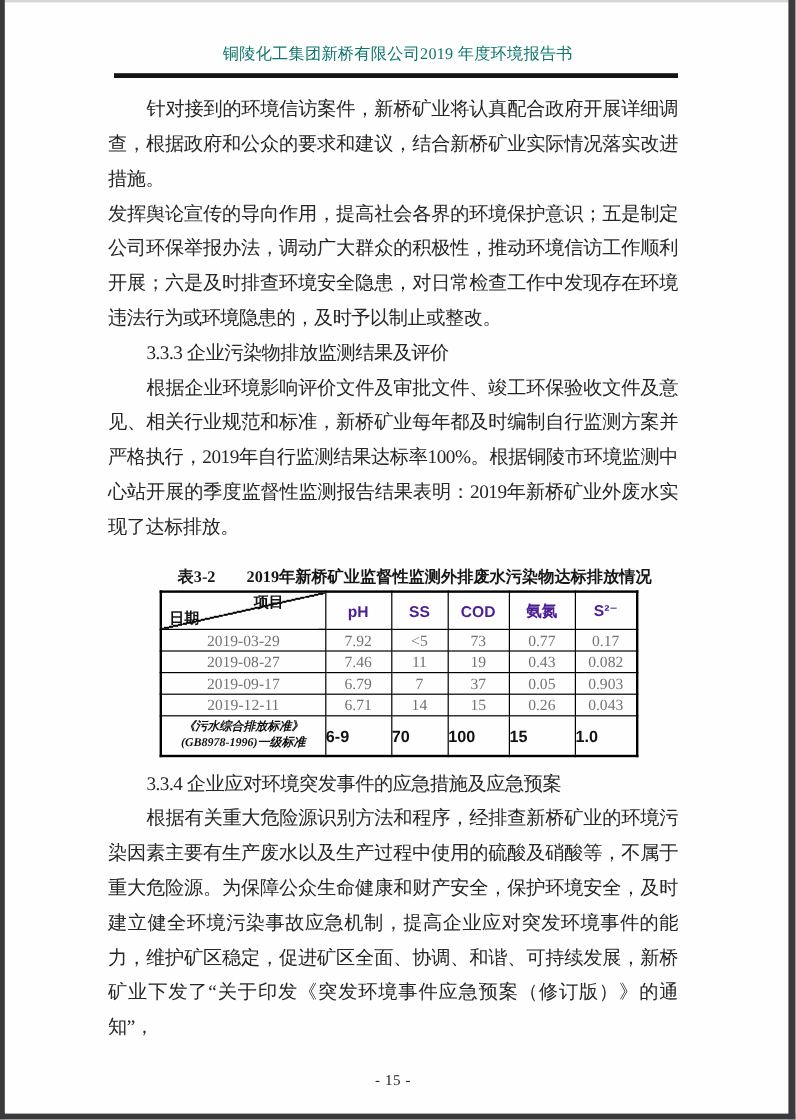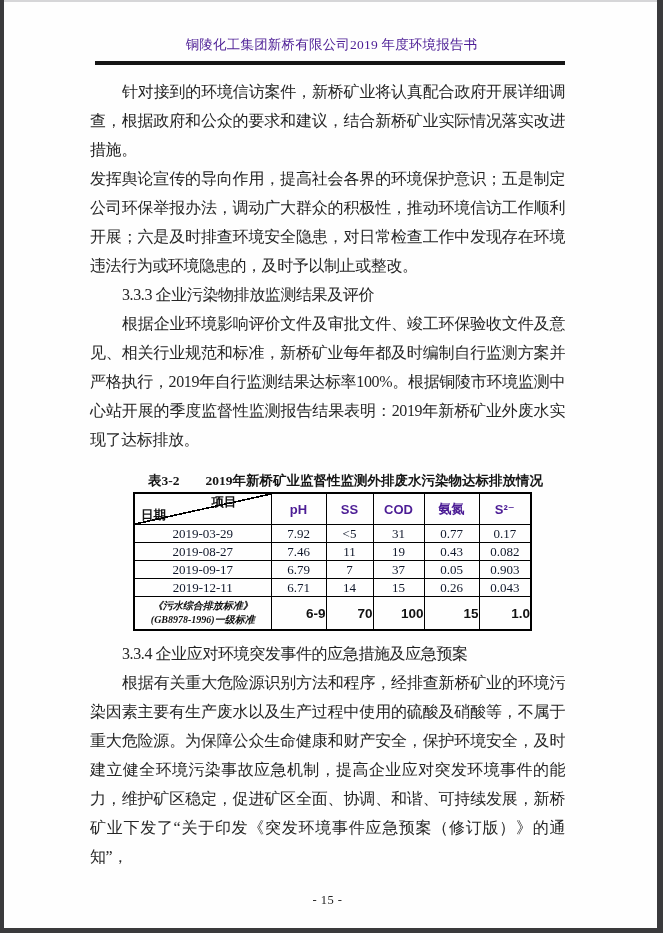--- a/index.html
+++ b/index.html
@@ -14,21 +14,21 @@
   }
   .edge-left  { position:absolute; left:0; top:0; width:4px; height:100%; background:#3a3a3c; }
   .edge-right { position:absolute; right:0; top:0; width:6px; height:100%; background:#3a3a3c; }
   .edge-bottom{ position:absolute; left:0; bottom:0; width:100%; height:5px; background:#3a3a3c; }
   .edge-top   { position:absolute; left:4px; top:0; width:653px; height:2px; background:#d6d6d8; }
 
   .header-title {
     padding-top:36px;
     text-align:center;
     font-size:13.5px;
-    color:#4c1d95;
+    color:#0f766e;
     letter-spacing:0.2px;
   }
   .header-rule {
     margin-top:7px;
     margin-left:95px;
     width:470px; height:4px;
     background:#151515;
   }
   .content { margin:12px 98px 0 90px; color:#262626; }
 
@@ -77,29 +77,29 @@
   }
   .corner-top    { position:absolute; top:0;    right:34px; font-size:12.5px; font-weight:bold; color:#111; }
   .corner-bottom { position:absolute; bottom:0; left:6px;   font-size:12.5px; font-weight:bold; color:#111; }
 
   th.col-h {
     font-size:13px; font-weight:bold; text-align:center;
     color:#4c1d95; height:30px;
     font-family:"Liberation Sans","DejaVu Sans",sans-serif;
   }
   td.date-cell, td.val-cell {
-    font-size:13px; text-align:center; height:17px; line-height:15px; color:#0f172a;
+    font-size:13px; text-align:center; height:17px; line-height:15px; color:#737373;
   }
   tr.std-row td { height:32px; }
   td.std-label {
     font-size:10px; font-weight:bold; font-style:italic;
     text-align:center; line-height:14px; color:#111;
   }
   td.std-val {
-    font-size:13.5px; font-weight:bold; text-align:right; color:#111;
+    font-size:13.5px; font-weight:bold; text-align:left; color:#111;
     font-family:"Liberation Sans","DejaVu Sans",sans-serif;
   }
 
   .page-number {
     margin-top:22px;
     text-align:center;
     font-size:12.5px;
     color:#222;
     letter-spacing:0.5px;
   }
@@ -144,21 +144,21 @@
         <th class="col-h">pH</th>
         <th class="col-h">SS</th>
         <th class="col-h">COD</th>
         <th class="col-h">氨氮</th>
         <th class="col-h">S²⁻</th>
       </tr>
       <tr>
         <td class="date-cell">2019-03-29</td>
         <td class="val-cell">7.92</td>
         <td class="val-cell">&lt;5</td>
-        <td class="val-cell">31</td>
+        <td class="val-cell">73</td>
         <td class="val-cell">0.77</td>
         <td class="val-cell">0.17</td>
       </tr>
       <tr>
         <td class="date-cell">2019-08-27</td>
         <td class="val-cell">7.46</td>
         <td class="val-cell">11</td>
         <td class="val-cell">19</td>
         <td class="val-cell">0.43</td>
         <td class="val-cell">0.082</td>

